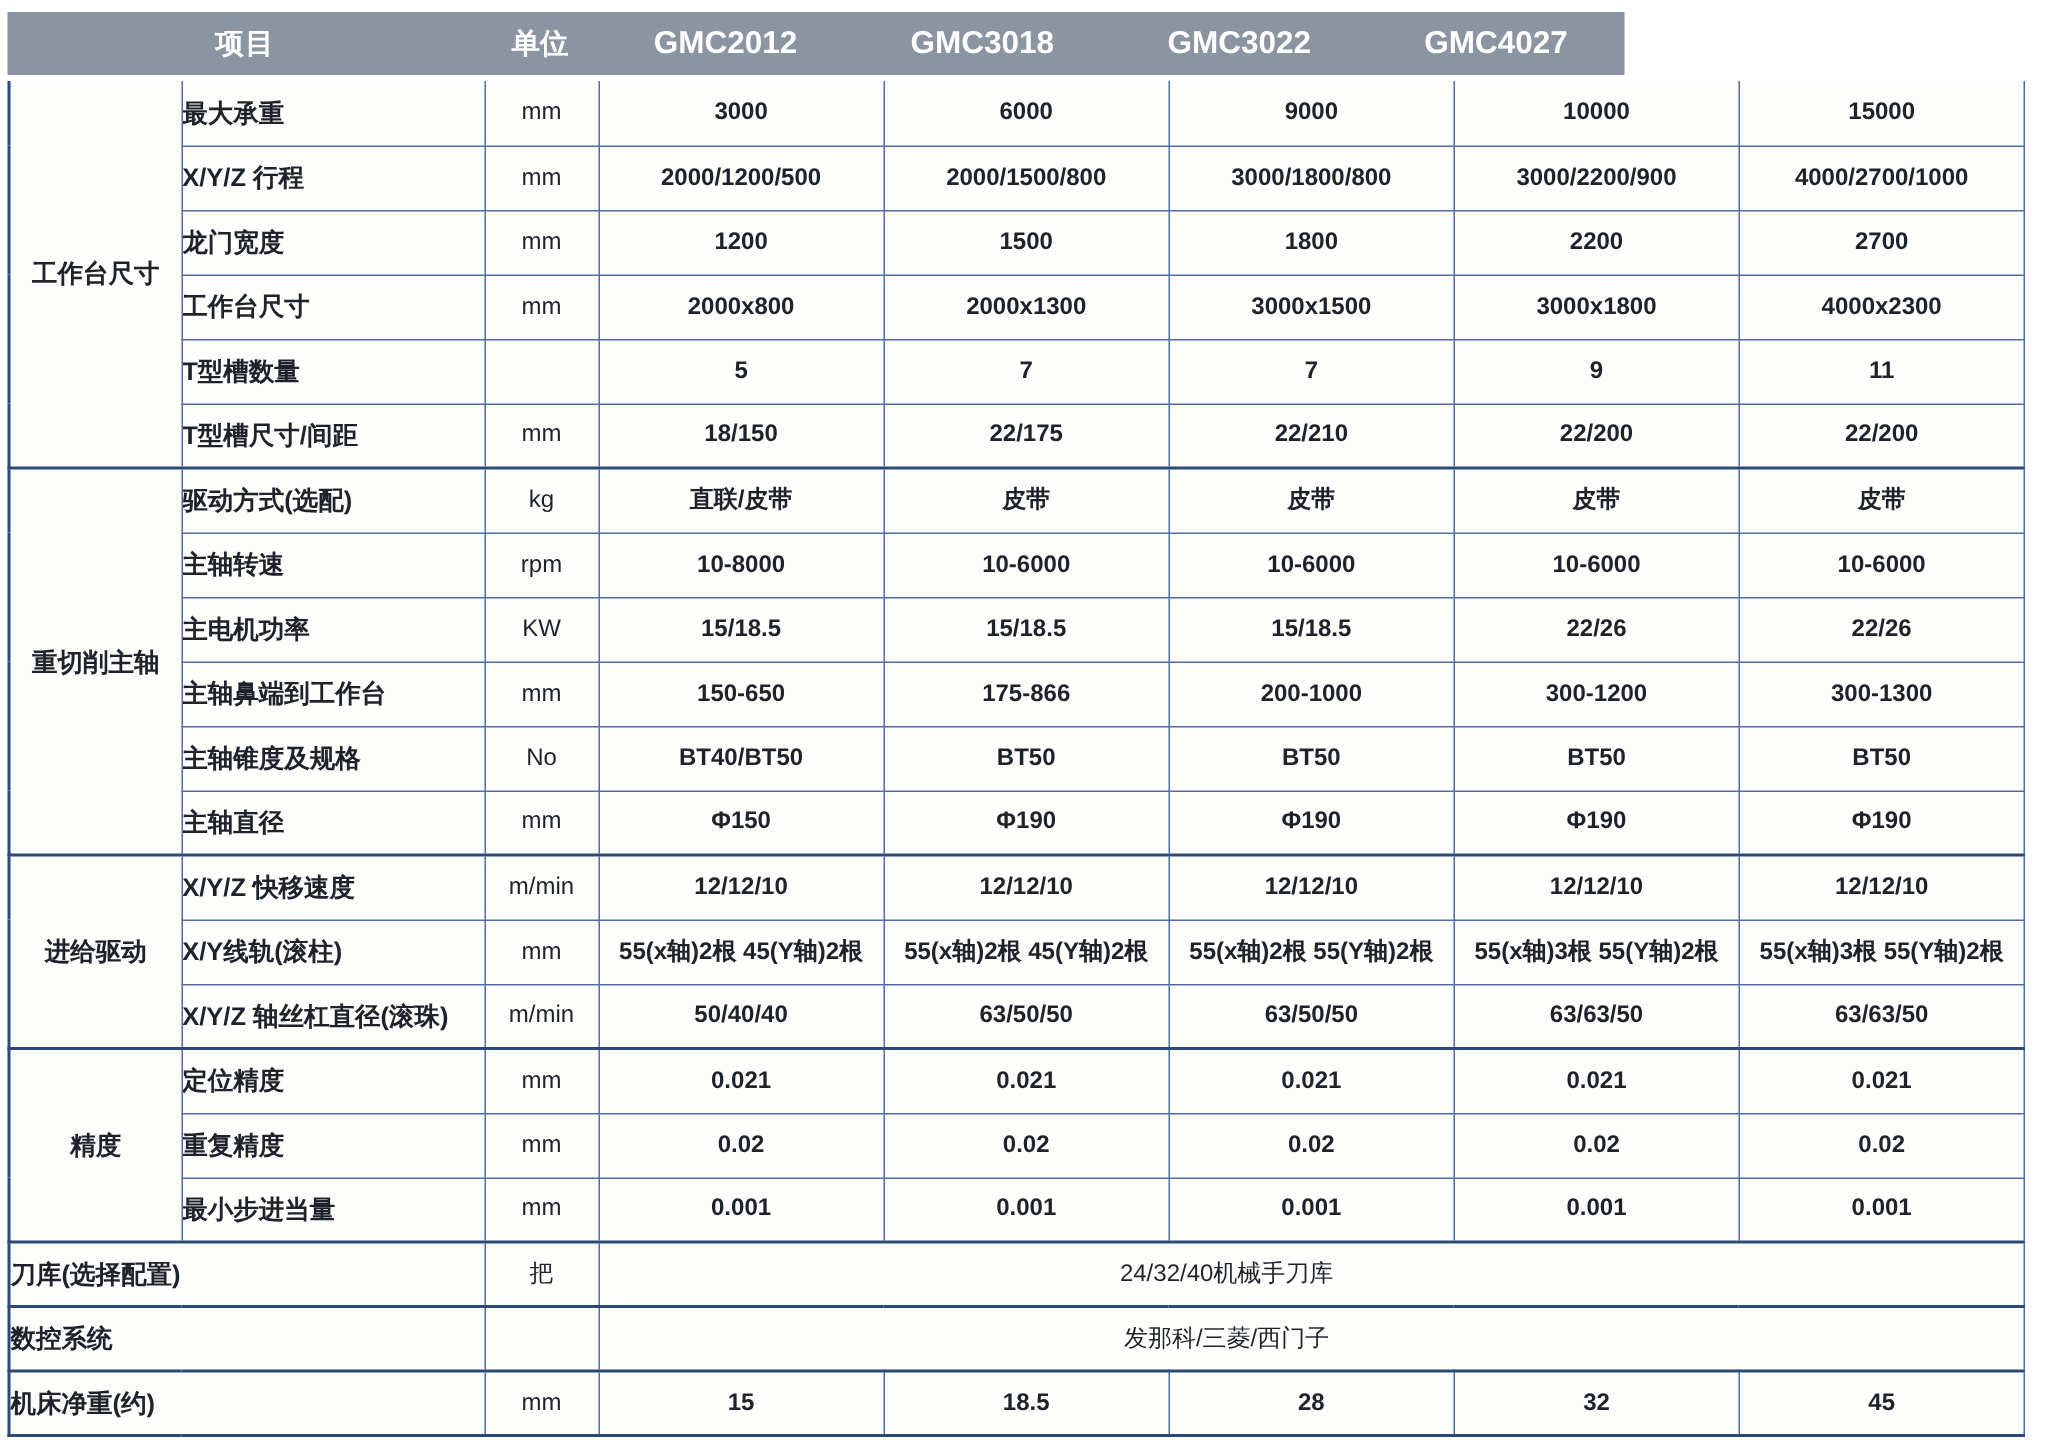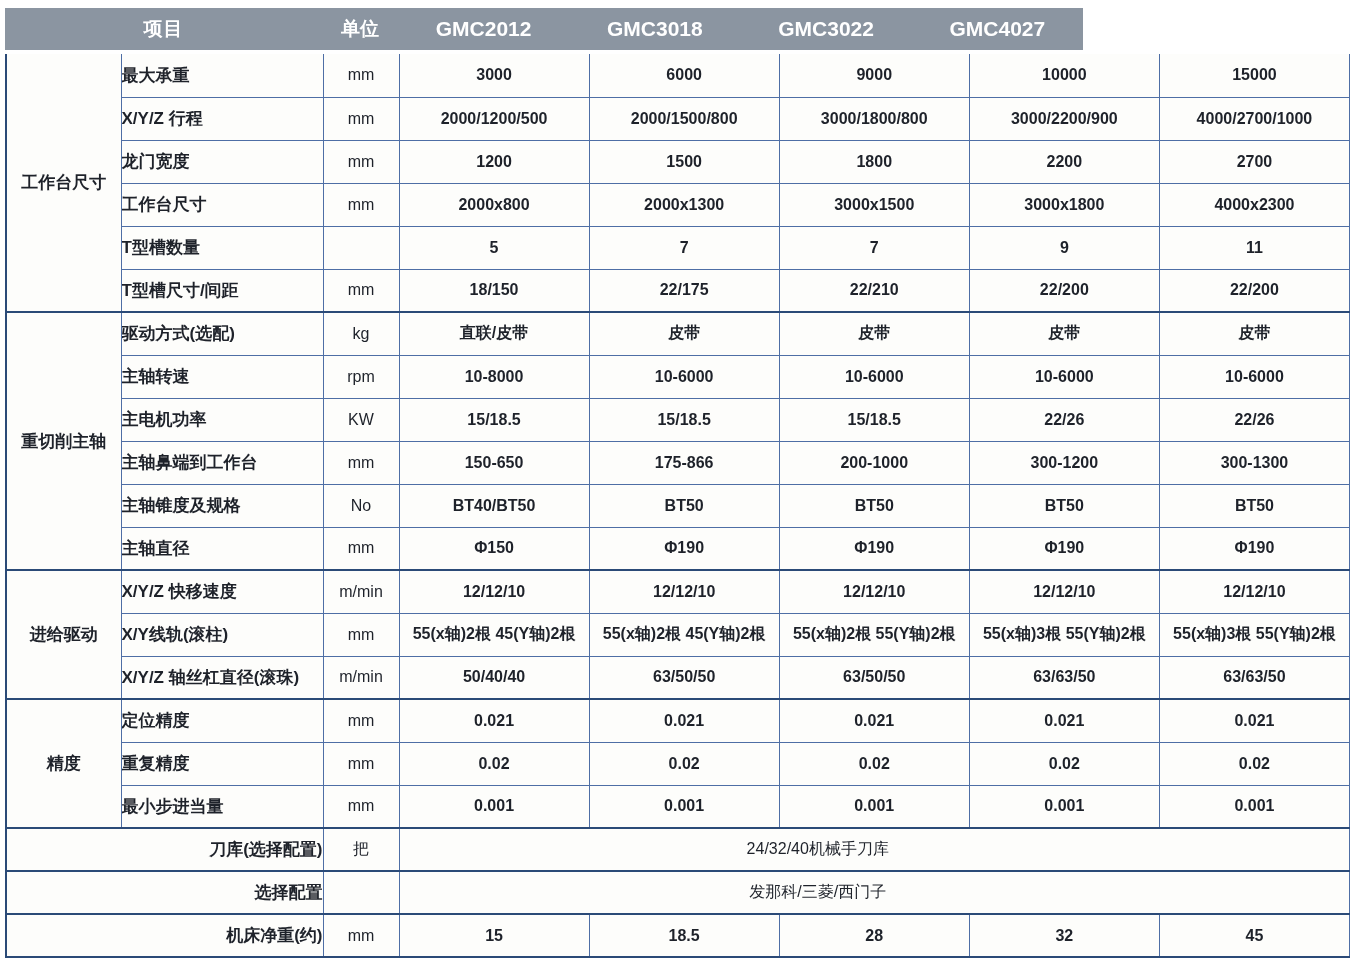--- a/index.html
+++ b/index.html
@@ -31,21 +31,21 @@
   col.c-group{width:115px;}
   col.c-item{width:202px;}
   col.c-unit{width:76px;}
   td,th{border:1.5px solid var(--blue);height:43px;vertical-align:middle;
         text-align:center;font-size:16px;overflow:hidden;white-space:nowrap;}
   tr:first-child td,tr:first-child th{border-top:none;}
   th.group{font-size:17px;font-weight:700;border-left:2px solid var(--navy);}
   td.item{text-align:left;font-size:17px;font-weight:700;}
   td.unit{font-weight:500;}
   td.val{font-weight:700;}
-  td.fitem{text-align:right;padding-left:0;font-size:17px;font-weight:700;
+  td.fitem{text-align:left;padding-left:0;font-size:17px;font-weight:700;
            border-left:2px solid var(--navy);}
   td.mval{font-weight:400;padding-right:113px;}
   .gsep{border-bottom:2.5px solid var(--navy) !important;}
 </style>
 </head>
 <body>
 
 <div class="page">
 
   <div class="hdr">
@@ -234,21 +234,21 @@
           <td class="val gsep">0.001</td>
           <td class="val gsep">0.001</td>
           <td class="val gsep">0.001</td>
         </tr>
         <tr>
           <td class="fitem gsep" colspan="2">刀库(选择配置)</td>
           <td class="unit gsep">把</td>
           <td class="mval gsep" colspan="5">24/32/40机械手刀库</td>
         </tr>
         <tr>
-          <td class="fitem gsep" colspan="2">选择配置</td>
+          <td class="fitem gsep" colspan="2">数控系统</td>
           <td class="unit gsep"></td>
           <td class="mval gsep" colspan="5">发那科/三菱/西门子</td>
         </tr>
         <tr>
           <td class="fitem gsep" colspan="2">机床净重(约)</td>
           <td class="unit gsep">mm</td>
           <td class="val gsep">15</td>
           <td class="val gsep">18.5</td>
           <td class="val gsep">28</td>
           <td class="val gsep">32</td>

